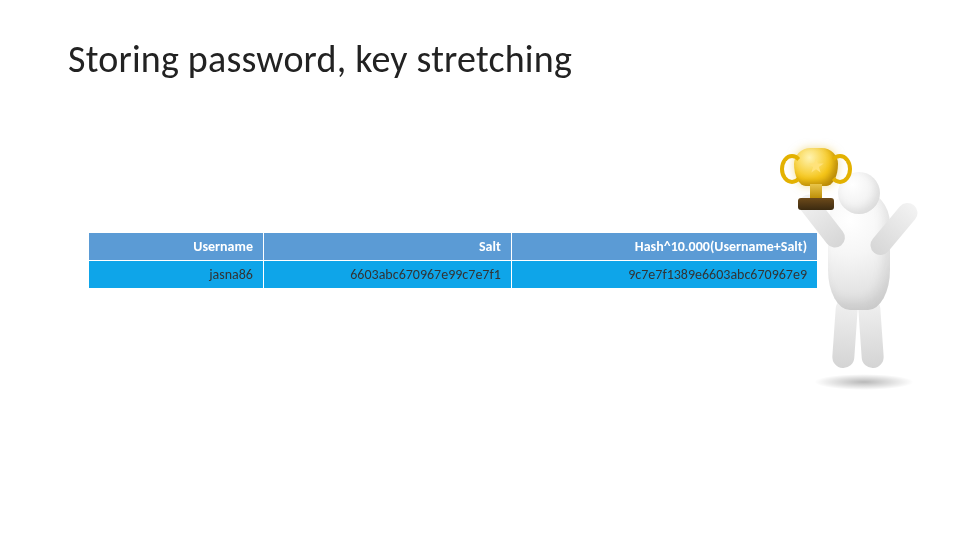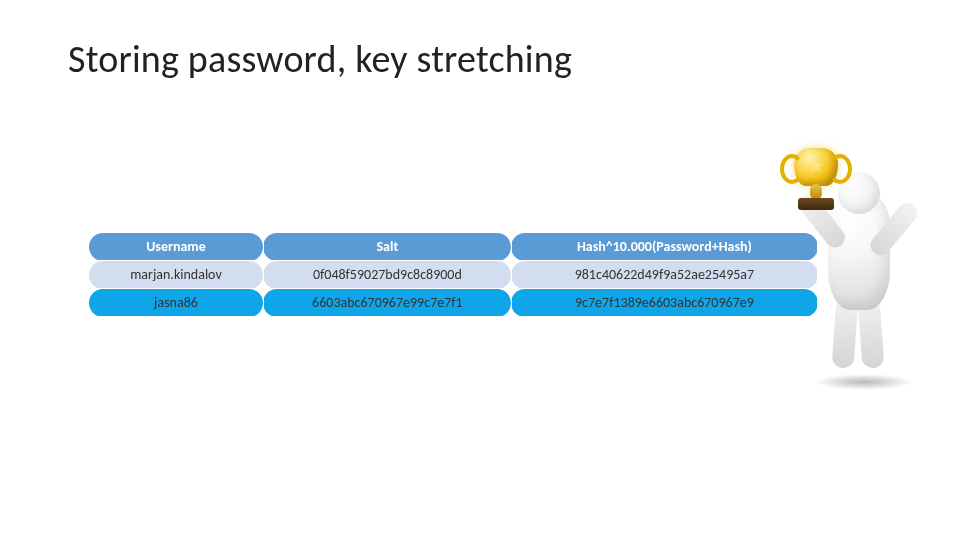--- a/index.html
+++ b/index.html
@@ -1,15 +1,15 @@
 <!DOCTYPE html>
 <html><head>
 <meta charset="utf-8">
 <style>
-  * { box-sizing: border-box; margin: 0; padding: 0; border-radius: 28px; }
+  * { box-sizing: border-box; margin: 0; padding: 0; }
   html, body { width: 960px; height: 540px; background: #fff; font-family: "Segoe UI", Calibri, Arial, sans-serif; overflow: hidden; }
   .slide { position: relative; width: 960px; height: 540px; }
   .title {
     position: absolute;
     left: 68px;
     top: 36px;
     font-size: 38px;
     font-weight: 400;
     color: #222;
     letter-spacing: 0.2px;
@@ -18,21 +18,21 @@
     position: absolute;
     left: 88px;
     top: 232px;
     width: 730px;
   }
   table { border-collapse: collapse; width: 100%; table-layout: fixed; }
   col.c1 { width: 24%; }
   col.c2 { width: 34%; }
   col.c3 { width: 42%; }
   th, td {
-    text-align: center;
+    text-align: right;
     padding: 5px 10px;
     font-size: 14px;
     border: 1px solid #fff;
     vertical-align: middle;
   }
   th {
     background: #5b9bd5;
     color: #fff;
     font-weight: 700;
   }
@@ -143,29 +143,24 @@
     <table>
       <colgroup>
           <col class="c1">
           <col class="c2">
           <col class="c3">
         </colgroup>
       <thead>
         <tr>
           <th>Username</th>
           <th>Salt</th>
-          <th>Hash^10.000(Password+Hash)</th>
+          <th>Hash^10.000(Username+Salt)</th>
         </tr>
       </thead>
       <tbody>
-        <tr class="r0">
-          <td>marjan.kindalov</td>
-          <td>0f048f59027bd9c8c8900d</td>
-          <td>981c40622d49f9a52ae25495a7</td>
-        </tr>
         <tr class="r1">
           <td>jasna86</td>
           <td>6603abc670967e99c7e7f1</td>
           <td>9c7e7f1389e6603abc670967e9</td>
         </tr>
       </tbody>
     </table>
   </div>
 
   <div class="figure" aria-label="trophy-figure">

